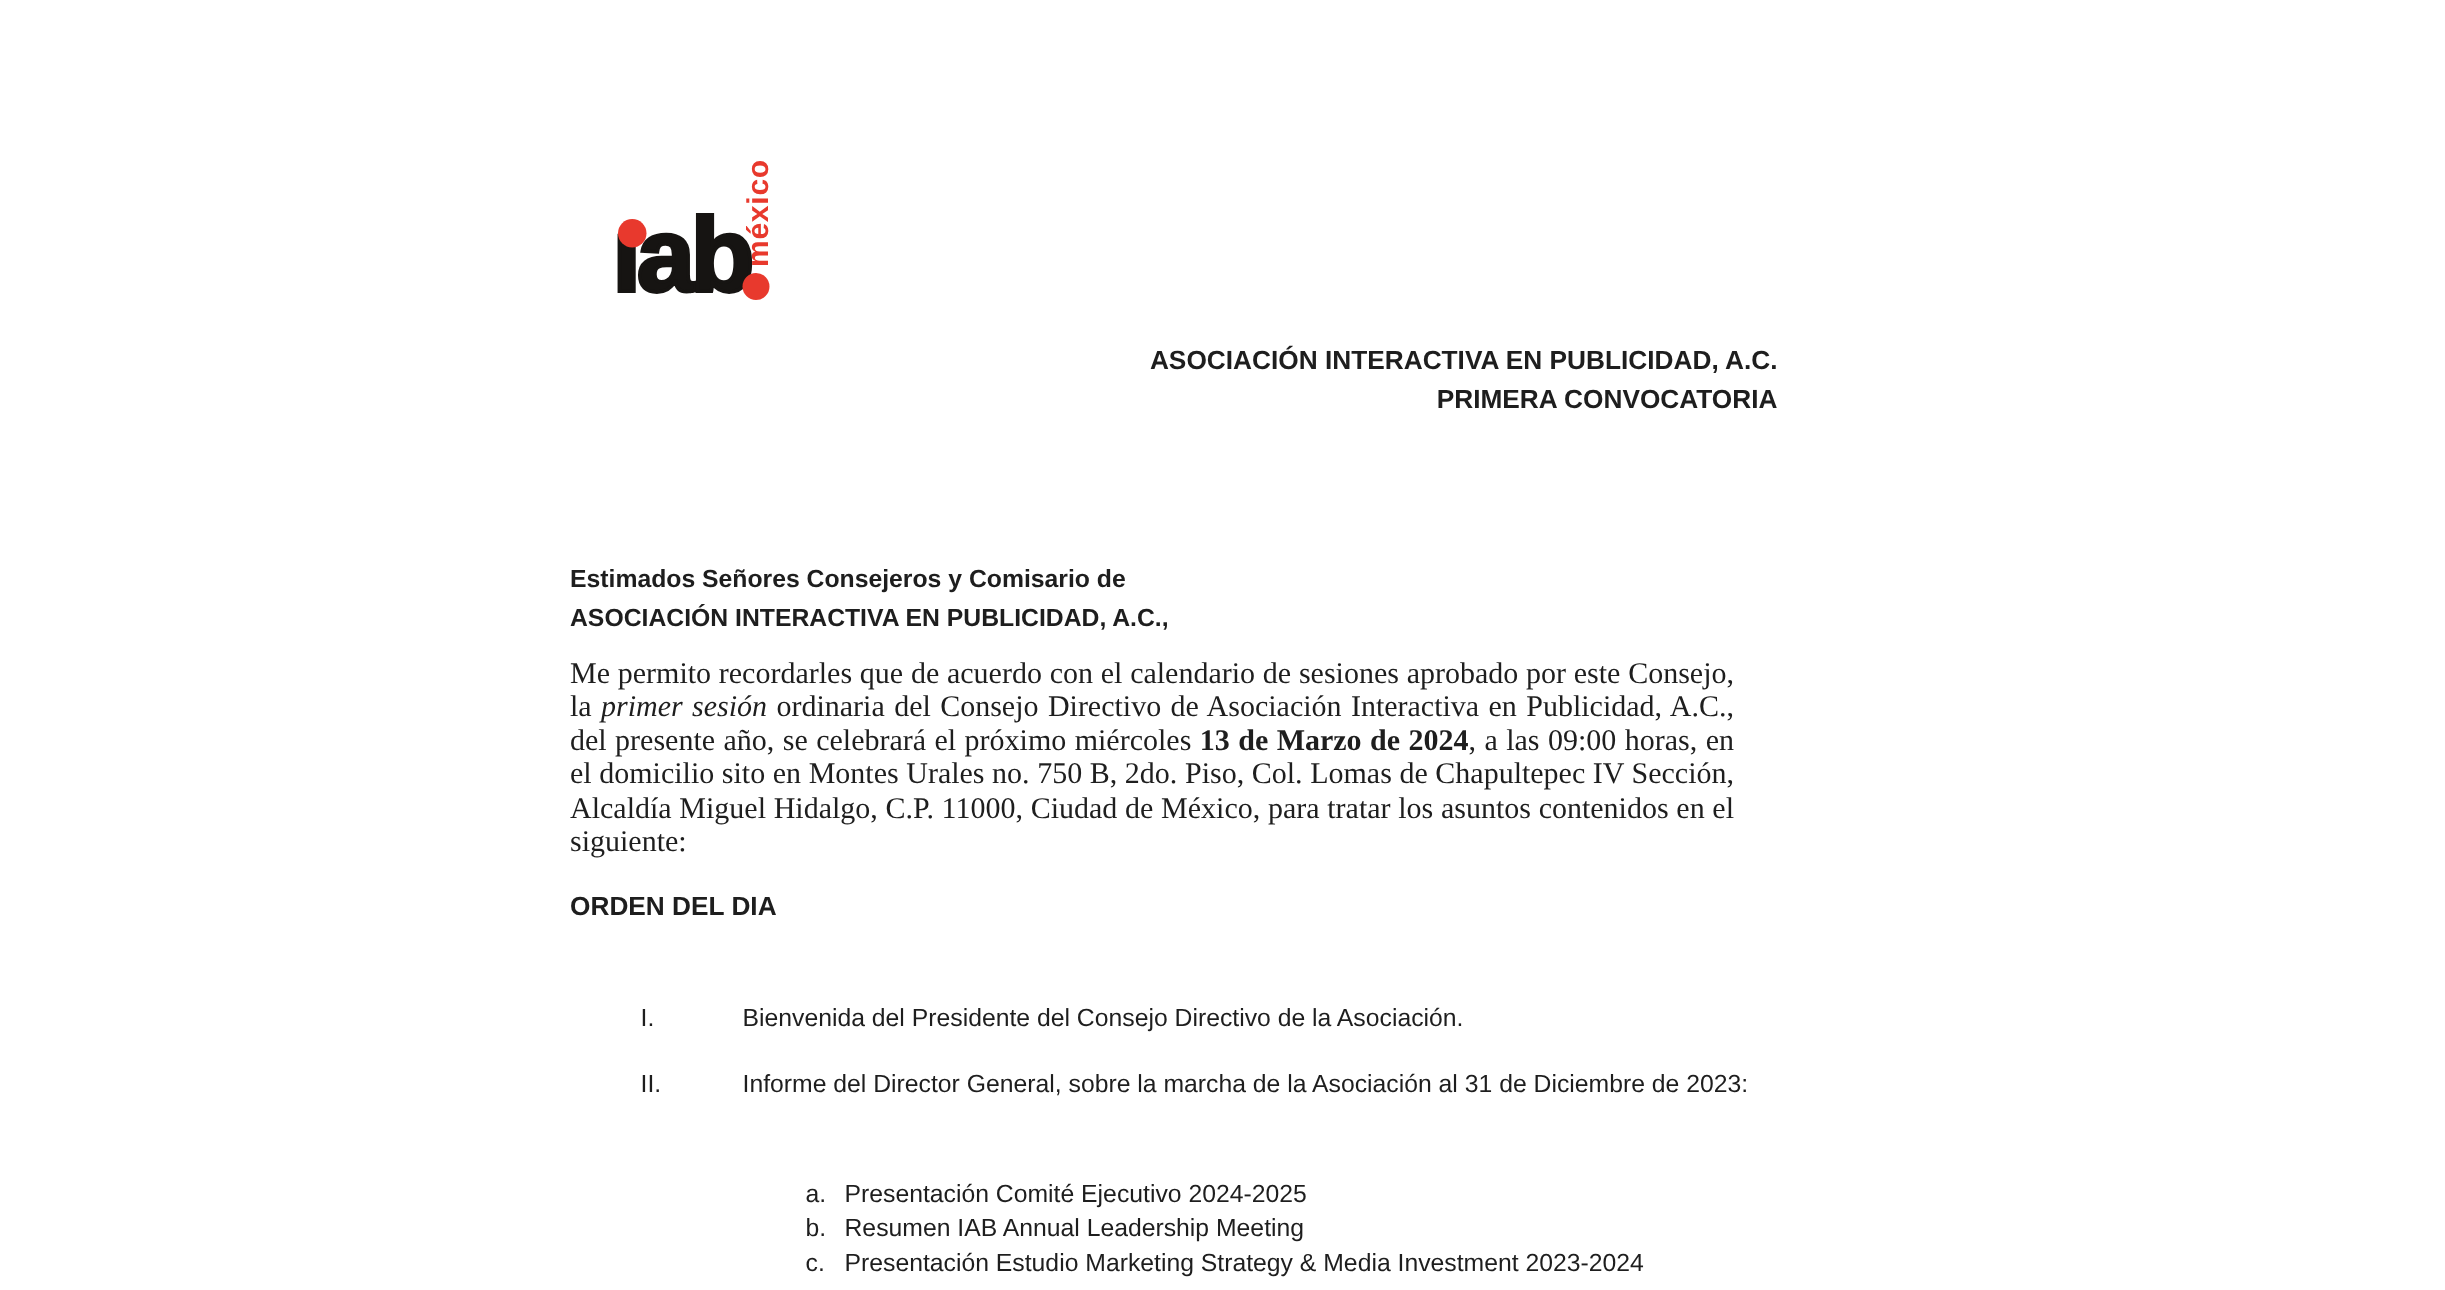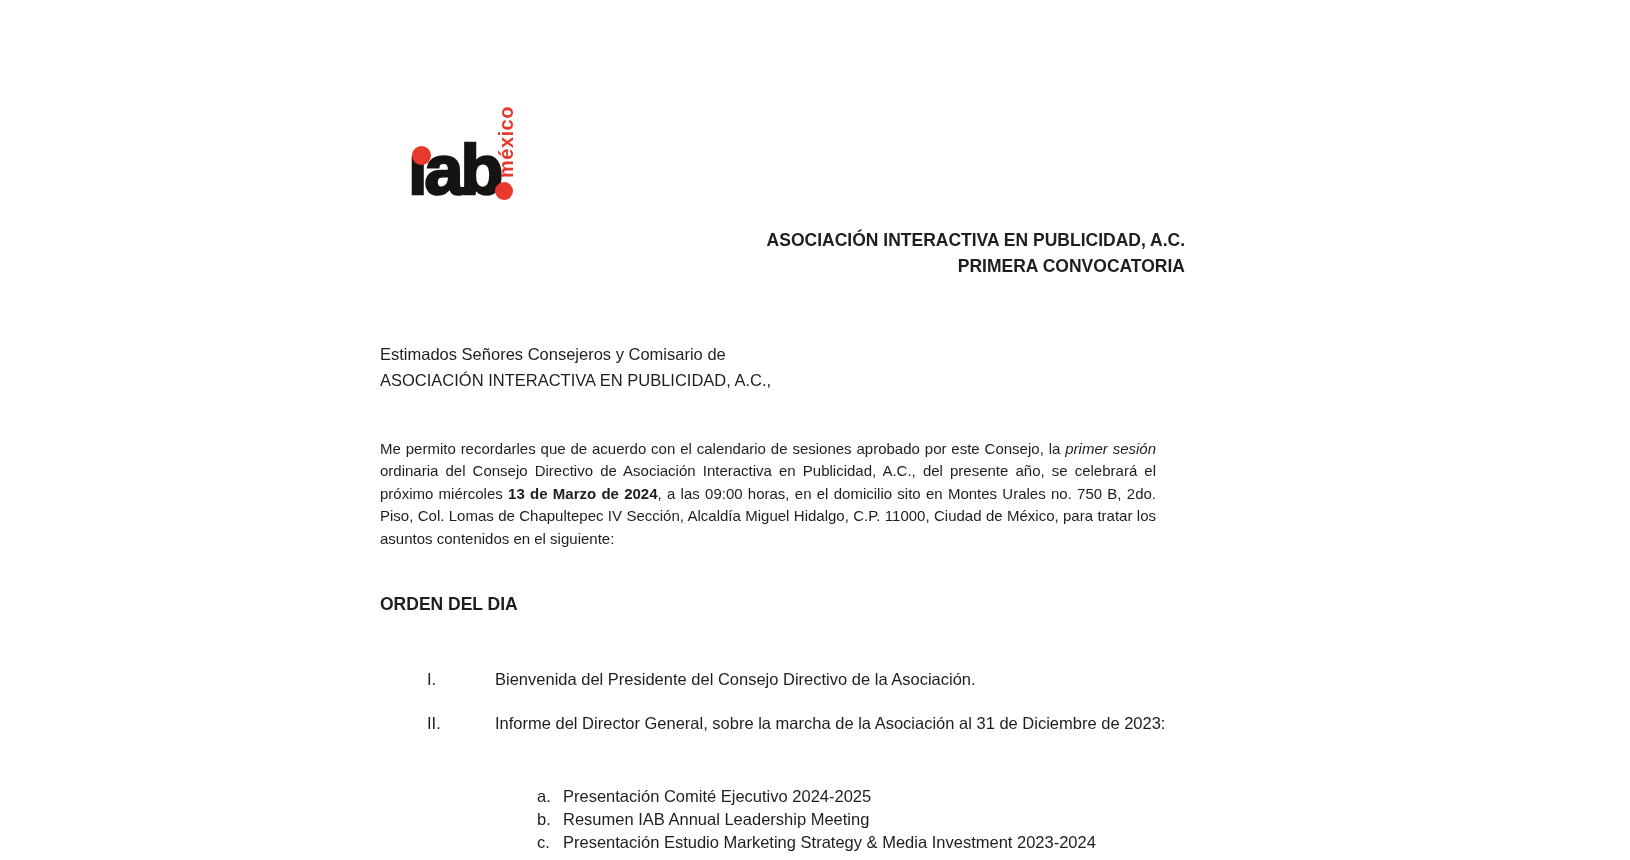--- a/index.html
+++ b/index.html
@@ -34,27 +34,28 @@
     position: absolute; left: 87px; top: 87px;
     width: 18px; height: 18px; border-radius: 50%;
   }
 
   
   .doc-title {
     position: absolute; left: 380px; top: 227px; width: 805px;
     text-align: right; font-weight: 700; font-size: 17.5px; line-height: 26px;
   }
   .salutation {
-    position: absolute; left: 380px; top: 342px; width: 775px;
-    font-size: 16.5px; line-height: 25.5px;
+    position: absolute; left: 380px; top: 374px; width: 775px;
+    font-size: 16.5px; line-height: 25.5px; font-weight: bold;
   }
   .body-paragraph {
     position: absolute; left: 380px; top: 438px; width: 776px;
-    font-size: 15px; line-height: 22.4px;
+    font-size: 20px; line-height: 22.4px;
     text-align: justify;
+    font-family: Liberation Serif, serif;
   }
   .body-paragraph .it { font-style: italic; }
   .body-paragraph .bd { font-weight: 700; }
   .agenda-heading {
     position: absolute; left: 380px; top: 594px; width: 775px;
     text-align: left; font-weight: 700; font-size: 17.5px;
   }
   .agenda { position: absolute; left: 380px; top: 668px; width: 810px; }
   .agenda-item {
     position: absolute; left: 0; width: 805px;

